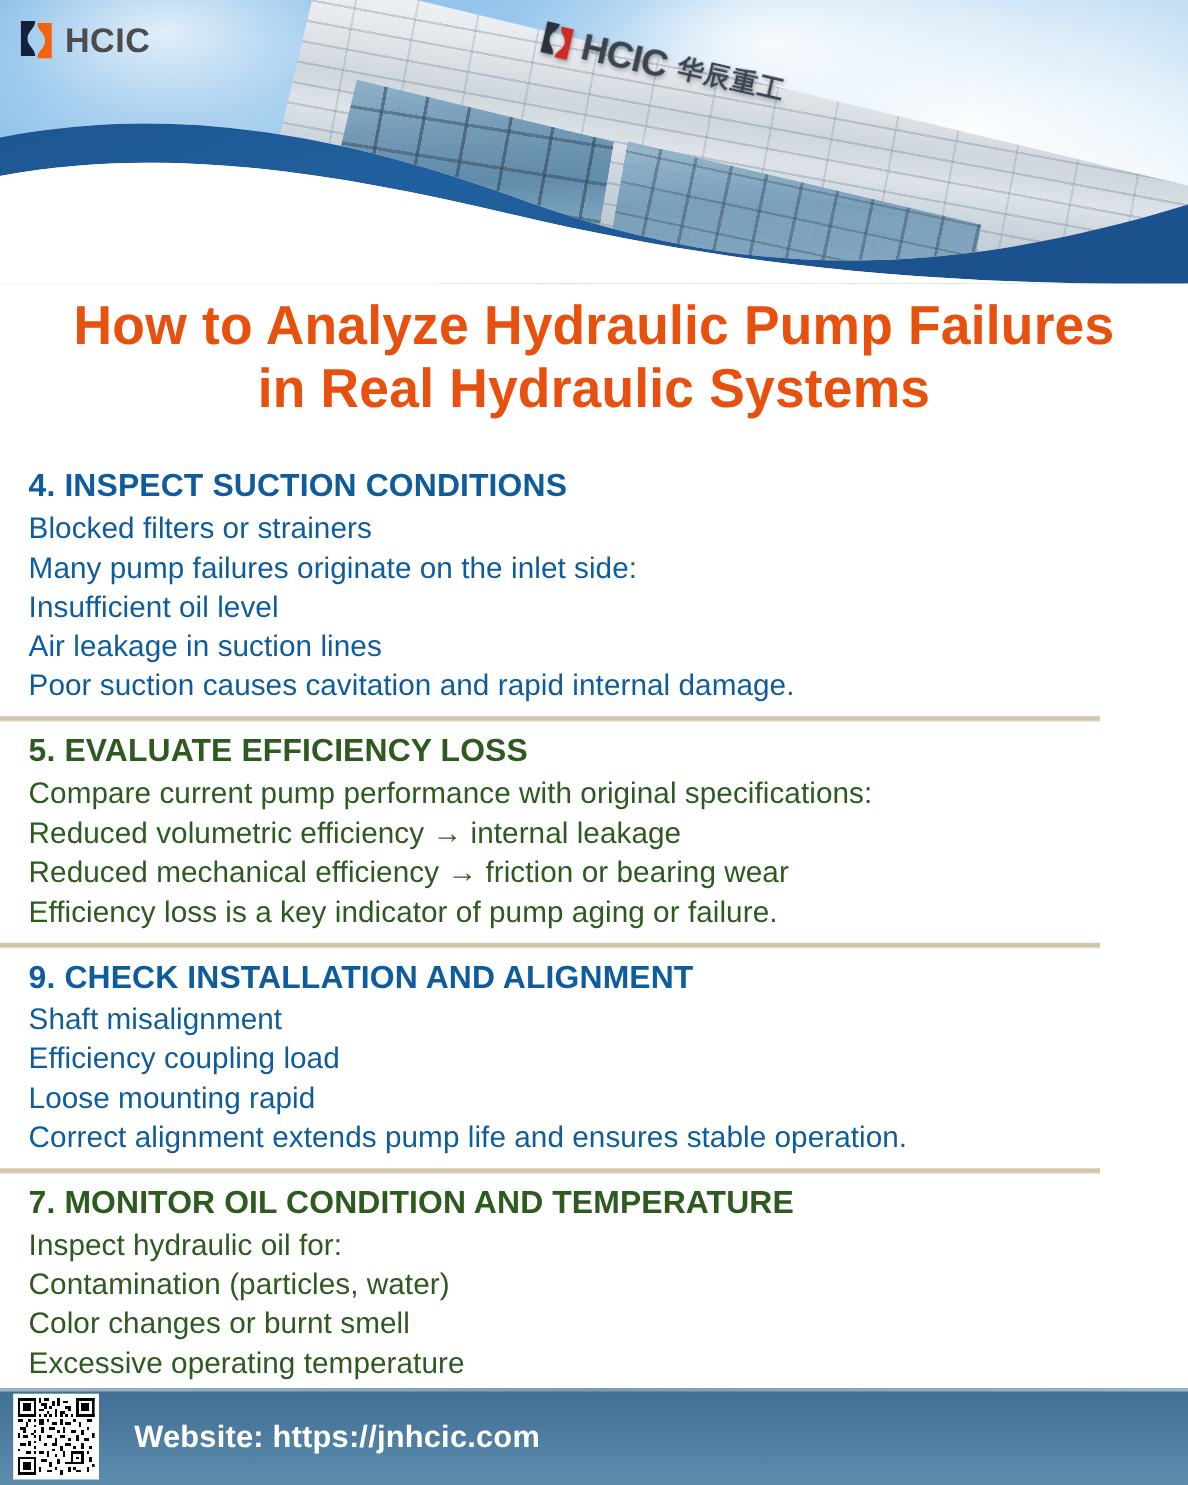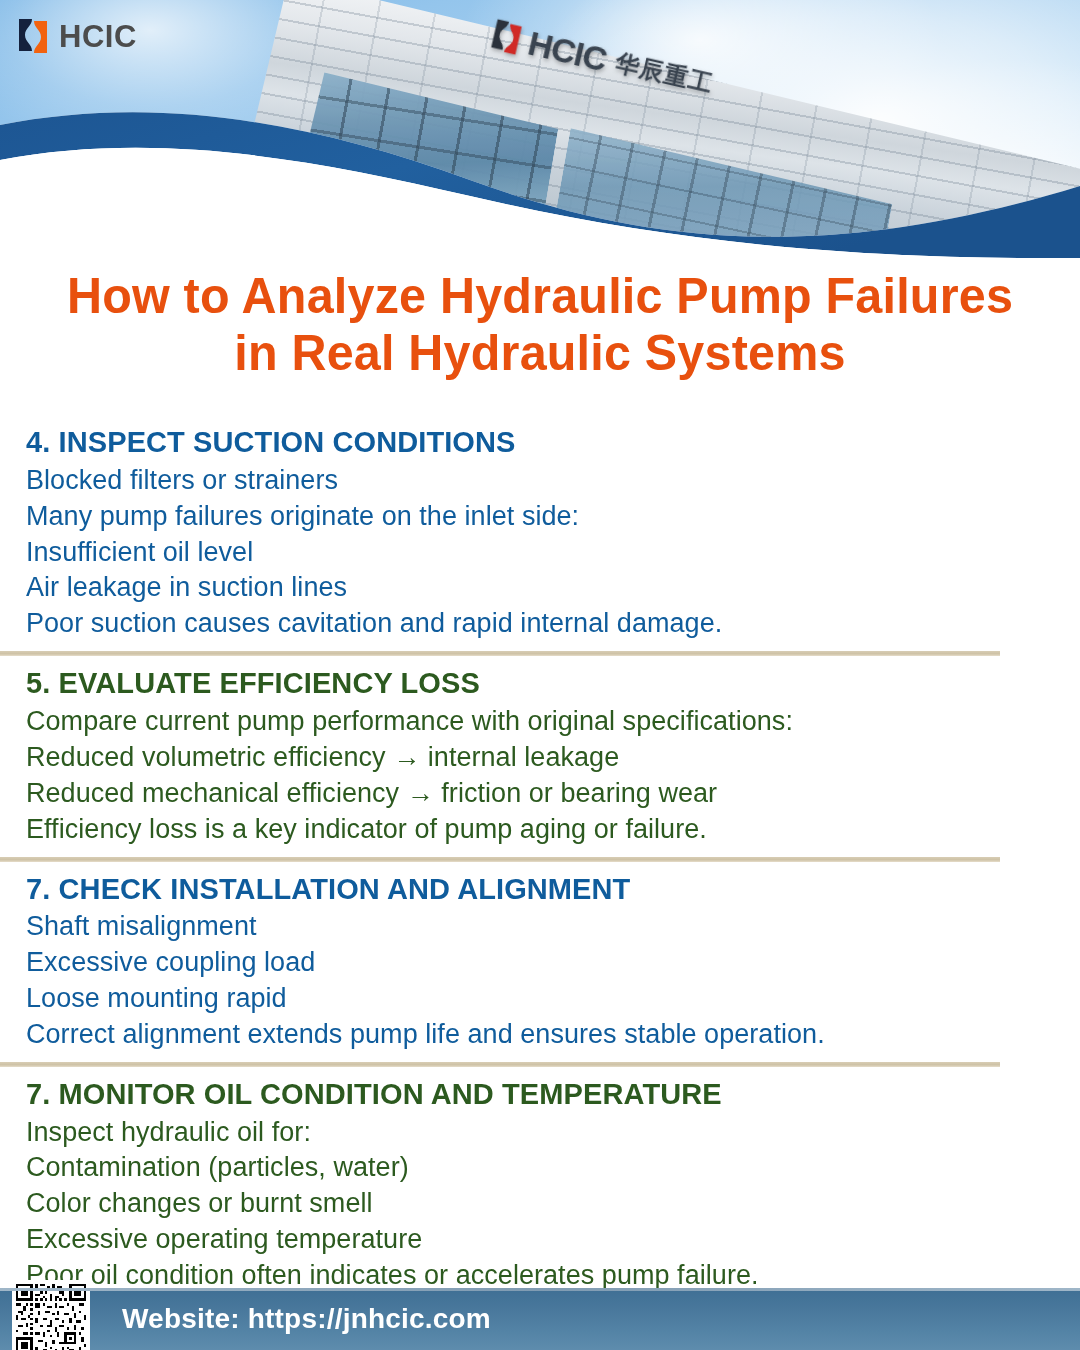--- a/index.html
+++ b/index.html
@@ -223,21 +223,21 @@
     background: linear-gradient(180deg, #d8cdb4 0%, #cec2a6 55%, #e6ddca 100%);
     margin: 5px 0 3px 0;
   }
 
   
   .footer {
     position: absolute;
     left: 0;
     bottom: 0;
     width: 1080px;
-    height: 62px;
+    height: 88px;
     background: linear-gradient(180deg, #3f6f94 0%, #49789c 35%, #5484a6 72%, #5e8cad 100%);
     display: flex;
     align-items: center;
     z-index: 5;
   }
   .footer-top-rule {
     position: absolute;
     left: 0; top: 0;
     width: 1080px; height: 3px;
     background: linear-gradient(90deg, #9fb6c8 0%, #7f9bb2 50%, #9fb6c8 100%);
@@ -322,23 +322,23 @@
     <div class="sec-head">5. EVALUATE EFFICIENCY LOSS</div>
     <div class="sec-line">Compare current pump performance with original specifications:</div>
     <div class="sec-line">Reduced volumetric efficiency → internal leakage</div>
     <div class="sec-line">Reduced mechanical efficiency → friction or bearing wear</div>
     <div class="sec-line">Efficiency loss is a key indicator of pump aging or failure.</div>
   </div>
 
   <div class="divider"></div>
 
   <div class="section blue">
-    <div class="sec-head">7. CHECK INSTALLATION AND ALIGNMENT</div>
+    <div class="sec-head">9. CHECK INSTALLATION AND ALIGNMENT</div>
     <div class="sec-line">Shaft misalignment</div>
-    <div class="sec-line">Excessive coupling load</div>
+    <div class="sec-line">Efficiency coupling load</div>
     <div class="sec-line">Loose mounting rapid</div>
     <div class="sec-line">Correct alignment extends pump life and ensures stable operation.</div>
   </div>
 
   <div class="divider"></div>
 
   <div class="section green">
     <div class="sec-head">7. MONITOR OIL CONDITION AND TEMPERATURE</div>
     <div class="sec-line">Inspect hydraulic oil for:</div>
     <div class="sec-line">Contamination (particles, water)</div>

